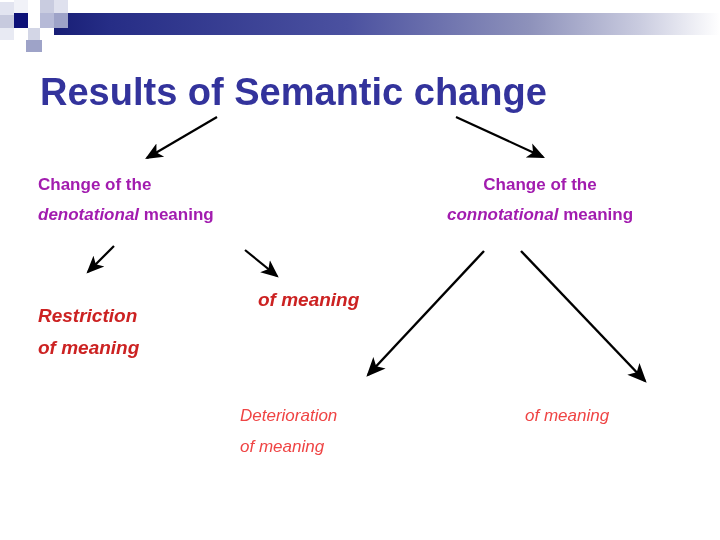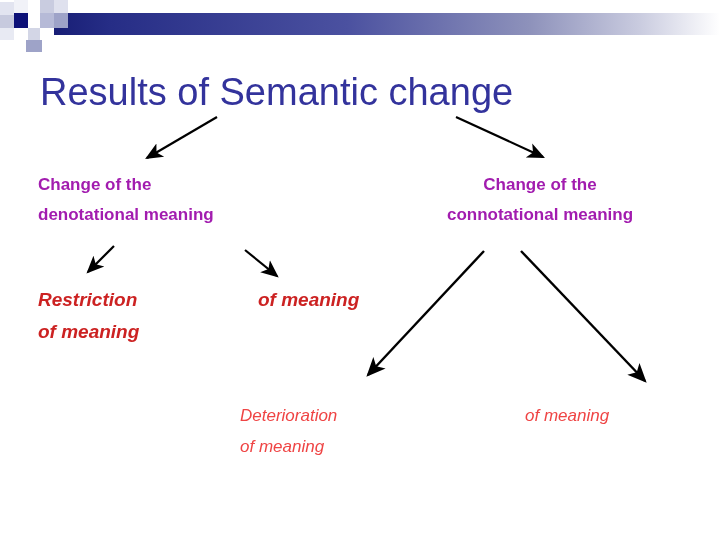--- a/index.html
+++ b/index.html
@@ -56,21 +56,21 @@
 
   
   #title {
     position: absolute;
     left: 40px;
     top: 70px;
     width: 640px;
     font-size: 38px;
     line-height: 44px;
     color: #33339c;
-    font-weight: normal;
+    font-weight: bold;
     letter-spacing: 0px;
     white-space: nowrap;
   }
 
   
   #connectors {
     position: absolute;
     left: 0;
     top: 0;
     width: 720px;
@@ -91,34 +91,34 @@
     top: 170px;
     width: 270px;
     text-align: left;
   }
   #connotational-node {
     left: 400px;
     top: 170px;
     width: 280px;
     text-align: center;
   }
-  .em-italic { }
+  .em-italic { font-style: italic; }
 
   
   .lvl2 {
     position: absolute;
     font-size: 19px;
     line-height: 32px;
     font-weight: bold;
     font-style: italic;
     color: #cc2222;
   }
   #restriction-node {
     left: 38px;
-    top: 284px;
+    top: 300px;
     width: 200px;
     text-align: left;
   }
   #extension-node {
     left: 252px;
     top: 284px;
     width: 200px;
     text-align: left;
   }
   .indent-sub { padding-left: 6px; display: block; }

